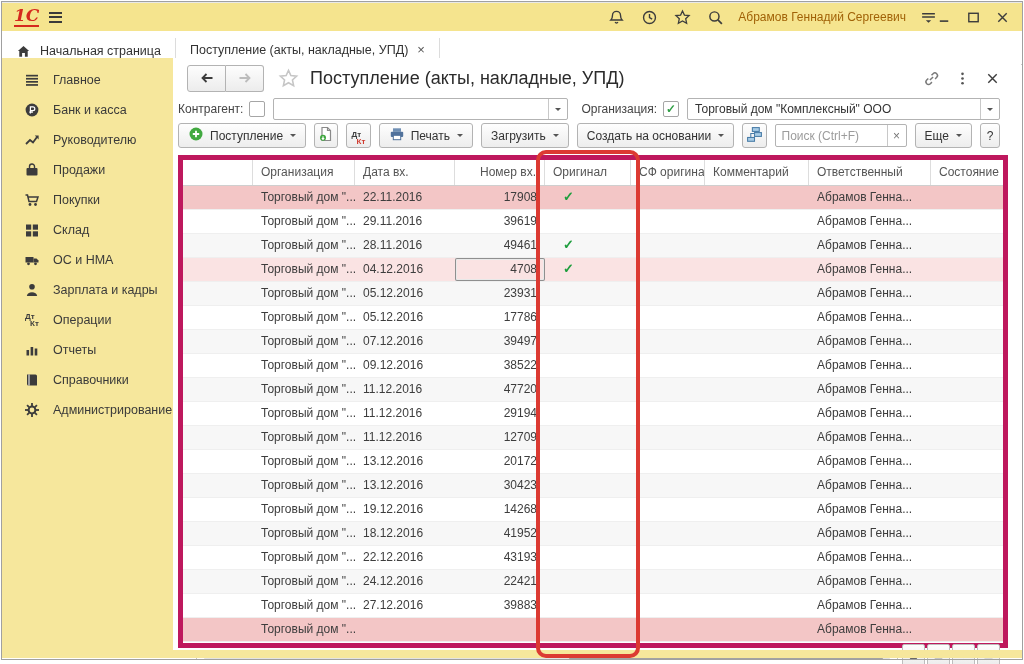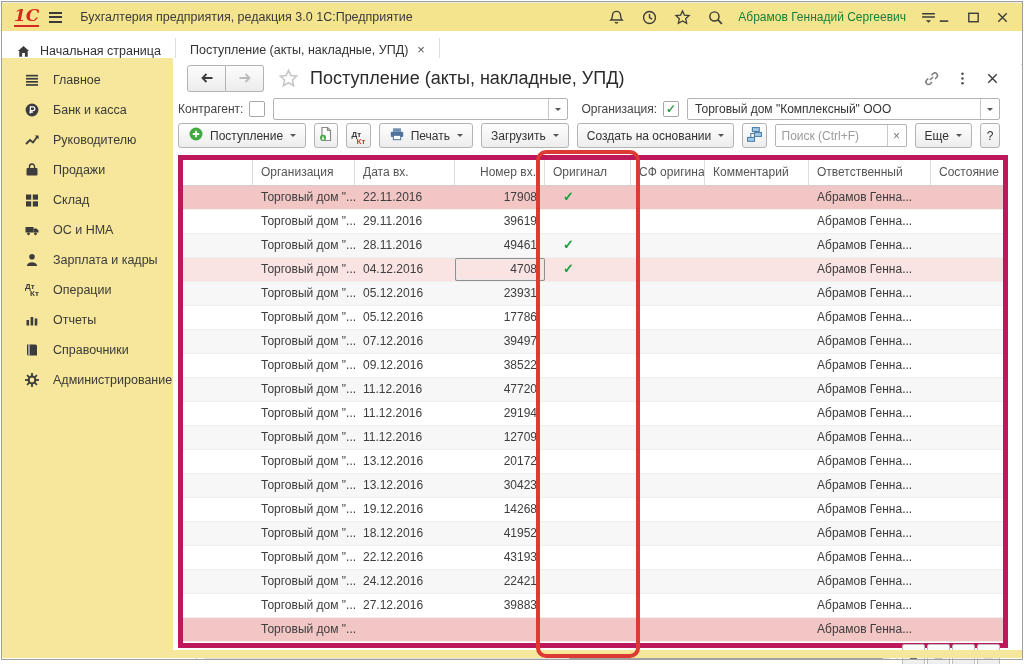--- a/index.html
+++ b/index.html
@@ -6,21 +6,21 @@
   #app{position:relative;width:1024px;height:664px;overflow:hidden;font-family:"Liberation Sans",sans-serif;font-size:12px;color:#333;background:#fff;}
   #frame{position:absolute;left:1px;top:1px;width:1020px;height:657px;border:1px solid #a0a0a0;pointer-events:none;z-index:50;}
   
   #titlebar{position:absolute;left:2px;top:2px;width:1020px;height:29px;background:#f5e48e;display:flex;align-items:center;border-top:1px solid #e9e9e9;box-sizing:border-box;}
   .logo1c{font-family:"DejaVu Serif",serif;font-style:italic;font-weight:bold;color:#d5281e;font-size:17px;margin:0 10px 0 12px;border-bottom:2px solid #d5281e;line-height:17px;padding-bottom:1px;}
   .hamb{display:inline-flex;flex-direction:column;gap:2.5px;margin-right:18px;cursor:pointer;}
   .hamb i{display:block;width:13px;height:2px;background:#3a3a3a;}
   .tb-title{color:#3a3a3a;font-size:12.5px;}
   #titlebar-actions{display:flex;align-items:center;gap:16px;margin-left:auto;margin-right:14px;}
   .tb-icon{display:inline-flex;cursor:pointer;}
-  .tb-user{color:#15803d;margin-right:14px;}
+  .tb-user{color:#a16207;margin-right:14px;}
   #window-controls{display:flex;align-items:center;gap:14px;margin-right:12px;}
   .win-ctl{display:inline-flex;cursor:pointer;}
   
   #tabbar{position:absolute;left:2px;top:38px;width:1020px;height:27px;background:#fff;border-bottom:1px solid #c9c9c9;display:flex;box-sizing:border-box;}
   .tab{display:flex;align-items:center;padding:0 14px;border-right:1px solid #dcdcdc;position:relative;cursor:pointer;font-size:12.5px;color:#333;}
   .tab .ticon{margin-right:9px;display:inline-flex;}
   .tab.active{border-bottom:3px solid #2fae64;}
   .tab-close{margin-left:9px;color:#555;font-size:13px;line-height:13px;}
   
   #sidebar{position:absolute;left:2px;top:58px;width:171px;height:592px;background:#f6e79c;padding-top:7px;box-sizing:border-box;}
@@ -99,21 +99,20 @@
 <body>
 
 <div id="app">
   <div id="titlebar">
     <span class="logo1c">1С</span>
     <span class="hamb">
         <i></i>
         <i></i>
         <i></i>
       </span>
-    <span class="tb-title">Бухгалтерия предприятия, редакция 3.0 1С:Предприятие</span>
     <span id="titlebar-actions">
         <span class="tb-icon">
           <svg width="17" height="17" viewBox="0 0 16 16">
             <path d="M8 2.2a3.8 3.8 0 0 1 3.8 3.8c0 2.6.8 3.6 1.5 4.3H2.7c.7-.7 1.5-1.7 1.5-4.3A3.8 3.8 0 0 1 8 2.2z" fill="none" stroke="#3c3c3c" stroke-width="1.3"></path>
             <path d="M6.7 12.3a1.4 1.4 0 0 0 2.6 0" stroke="#3c3c3c" stroke-width="1.2" fill="none"></path>
           </svg>
         </span>
         <span class="tb-icon">
           <svg width="17" height="17" viewBox="0 0 16 16">
             <circle cx="8" cy="8" r="5.6" fill="none" stroke="#3c3c3c" stroke-width="1.3"></circle>
@@ -206,20 +205,30 @@
         <span class="slabel">Руководителю</span>
       </div>
       <div class="side-item">
         <span class="sicon">
           <svg width="16" height="16" viewBox="0 0 16 16">
             <rect x="2.5" y="6" width="11" height="7.5" rx="1" fill="#3c3c3c"></rect>
             <path d="M5.5 6V4.5a2.5 2.5 0 0 1 5 0V6" stroke="#3c3c3c" stroke-width="1.4" fill="none"></path>
           </svg>
         </span>
         <span class="slabel">Продажи</span>
+      </div>
+      <div class="side-item">
+        <span class="sicon">
+          <svg width="16" height="16" viewBox="0 0 16 16">
+            <path d="M1.5 3h2L5 9.5h7.5L14 5H4.2" stroke="#3c3c3c" stroke-width="1.5" fill="none"></path>
+            <circle cx="6" cy="12.5" r="1.4" fill="#3c3c3c"></circle>
+            <circle cx="11.5" cy="12.5" r="1.4" fill="#3c3c3c"></circle>
+          </svg>
+        </span>
+        <span class="slabel">Покупки</span>
       </div>
       <div class="side-item">
         <span class="sicon">
           <svg width="16" height="16" viewBox="0 0 16 16">
             <g fill="#3c3c3c">
               <rect x="2" y="2.5" width="5.2" height="5.2"></rect>
               <rect x="8.8" y="2.5" width="5.2" height="5.2"></rect>
               <rect x="2" y="9.3" width="5.2" height="5.2"></rect>
               <rect x="8.8" y="9.3" width="5.2" height="5.2"></rect>
             </g>

